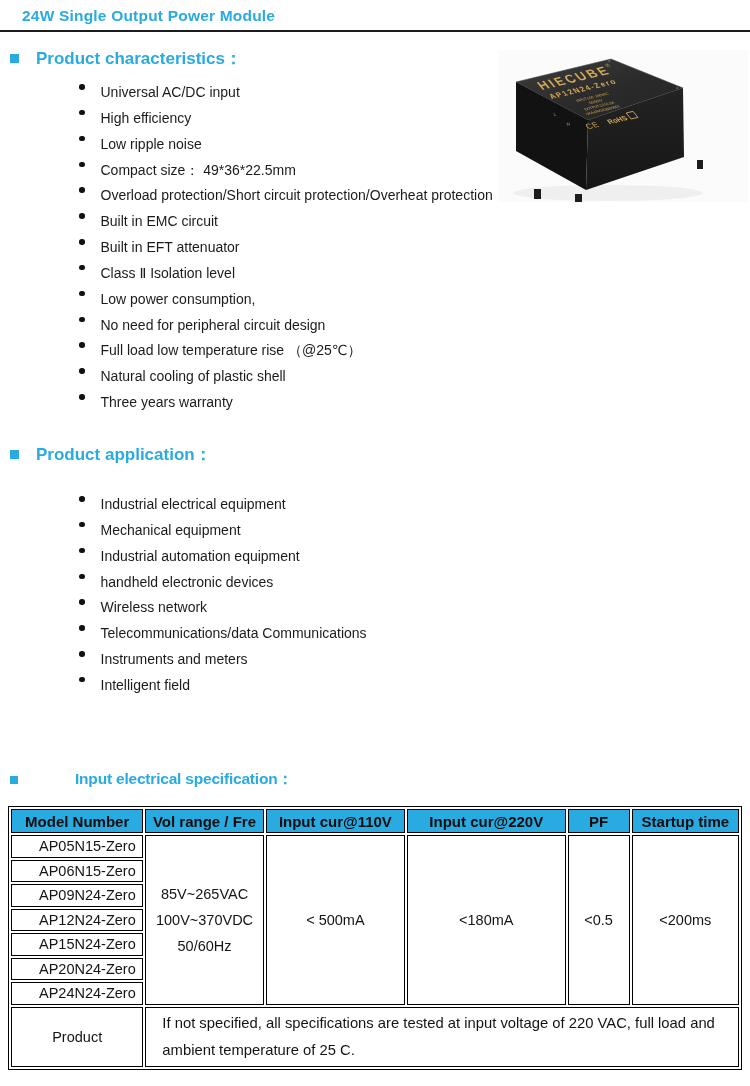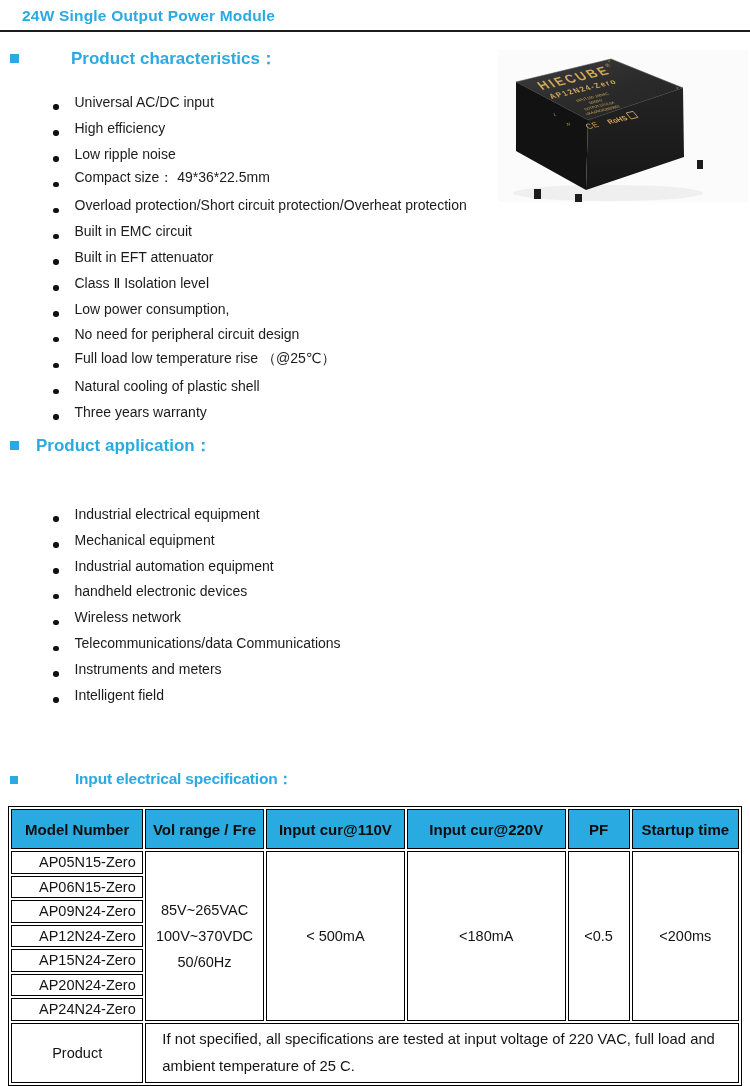--- a/index.html
+++ b/index.html
@@ -6,38 +6,38 @@
   html,body { background:#ffffff; }
   body { width:750px; height:1086px; font-family:"Liberation Sans","DejaVu Sans",sans-serif; color:#1b1b1b; }
   .page { position:relative; width:750px; height:1086px; background:#fff; overflow:hidden; }
 
   .doc-title { position:absolute; left:22px; top:7px; font-size:15.5px; font-weight:600; color:#29ABE2; letter-spacing:0.2px; }
   .title-rule { position:absolute; left:0; top:30px; width:750px; height:2px; background:#1c1c1c; }
 
   .section-heading { position:absolute; left:10px; display:flex; align-items:center; }
   .section-heading .sq { width:9px; height:9px; background:#29ABE2; margin-right:17px; flex:none; }
   .section-heading .h-text { font-size:17px; font-weight:600; color:#29ABE2; }
-  #heading-characteristics { top:47px;gap:35px; }
-  #heading-application { top:434px; }
+  #heading-characteristics { top:47px; }
+  #heading-application { top:443px; }
   #heading-input-spec { top:769px; }
   #heading-input-spec .sq { width:8px; height:8px; margin-right:18px; }
   #heading-input-spec .h-text { font-size:15.5px; letter-spacing:-0.2px;margin-left:39px; }
 
   ul.bullet-list { position:absolute; left:0; list-style:none; width:740px; }
-  ul.bullet-list li { height:25.85px; display:flex; align-items:flex-end; }
+  ul.bullet-list li { height:25.85px; display:flex; align-items:flex-start;margin-left:26px; }
   ul.bullet-list .dot { width:5.5px; height:5.5px; border-radius:50%; background:#111; margin-left:53px; margin-right:16px; flex:none; }
   ul.bullet-list .li-text { font-size:14px; color:#1b1b1b; white-space:nowrap; }
   #list-characteristics { top:84px; }
   #list-application { top:496px; }
 
   .module-photo { position:absolute; left:498px; top:50px; width:250px; height:152px; }
 
   table.spec-table { position:absolute; left:8px; top:806px; width:734px; border-collapse:separate; border-spacing:2px; border:1px solid #000; table-layout:fixed; background:#fff; }
   .spec-table th, .spec-table td { border:1px solid #000; font-weight:400; }
-  .spec-table th { background:#29ABE2; color:#0d0d0d; font-weight:600; font-size:15px; height:40px; text-align:center; padding:0 1px; }
+  .spec-table th { background:#29ABE2; color:#0d0d0d; font-weight:600; font-size:15px; height:24px; text-align:center; padding:0 1px; }
   .spec-table td { font-size:14.5px; color:#141414; }
   td.model-cell { height:22.5px; text-align:left; padding-left:27px; }
   td.center-cell { text-align:center; vertical-align:middle; }
   td.vol-cell { text-align:center; vertical-align:middle; line-height:26px; }
   td.remarks-label-cell { height:56px; text-align:center; vertical-align:middle; }
   td.remarks-text-cell { text-align:left; vertical-align:middle; padding:2px 16px; line-height:27px; font-size:14.8px; }
 </style>
 </head>
 <body>
 

